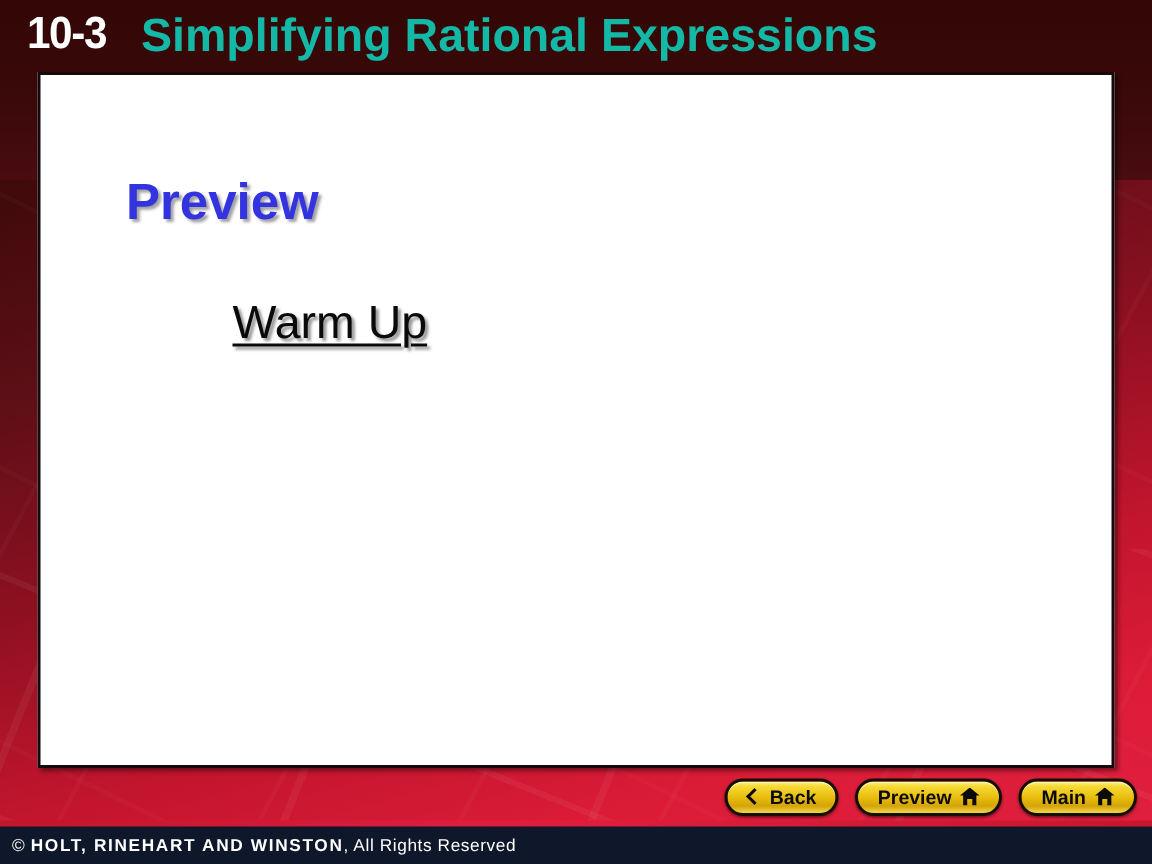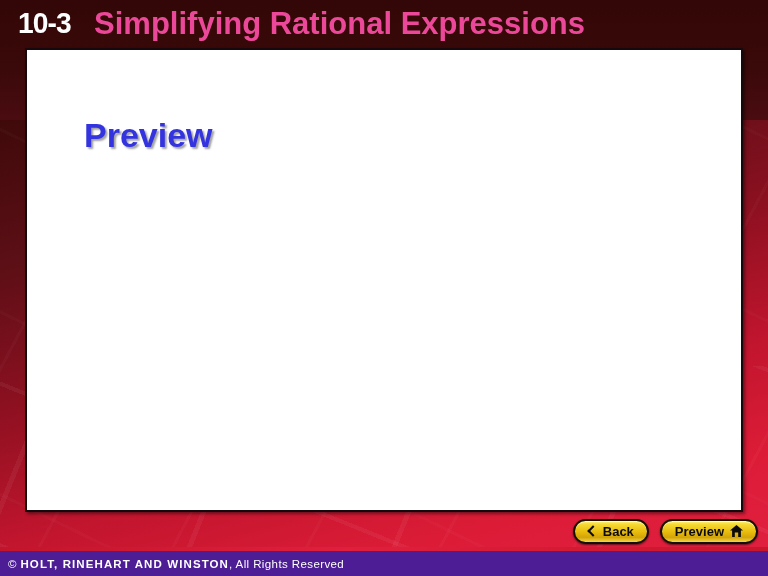--- a/index.html
+++ b/index.html
@@ -98,21 +98,21 @@
     font-weight: bold;
     font-size: 30px;
     letter-spacing: -1px;
     margin-left: 18px;
     line-height: 1;
     transform: scaleX(0.94);
     transform-origin: left center;
     white-space: nowrap;
   }
   .lesson-title {
-    color: #ec4899;
+    color: #14b8a6;
     font-family: "Liberation Sans", sans-serif;
     font-weight: bold;
     font-size: 31px;
     margin-left: 20px;
     line-height: 1;
     white-space: nowrap;
     letter-spacing: 0px;
   }
 
   
@@ -221,21 +221,21 @@
     position: absolute;
     left: 0; top: 547px;
     width: 768px; height: 4px;
     background: linear-gradient(90deg, #c2152c 0%, #e01f3e 45%, #c8162d 100%);
     z-index: 6;
   }
   .footer {
     position: absolute;
     left: 0; top: 551px;
     width: 768px; height: 25px;
-    background: #4c1d95;
+    background: #0f172a;
     z-index: 6;
     display: flex;
     align-items: center;
   }
   .footer-text {
     margin-left: 8px;
     font-family: "Liberation Sans", sans-serif;
     font-size: 11.5px;
     color: #ffffff;
     letter-spacing: 0.4px;
@@ -259,39 +259,46 @@
   <div class="header">
     <div class="lesson-number">10-3</div>
     <div class="lesson-title">Simplifying Rational Expressions</div>
   </div>
 
   <div class="content-panel">
 
     <div class="preview-heading">Preview</div>
 
     <div class="link-list">
+      <div class="link-item">Warm Up</div>
     </div>
 
   </div>
 
   <div class="navbar">
 
     <div class="nav-btn">
       <span class="chev chev-left"></span>
       <span class="label">Back</span>
     </div>
 
 
     <div class="nav-btn">
       <span class="label">Preview</span>
       <svg class="home-icon" viewBox="0 0 13 12">
         <path d="M6.5 0 L13 5.4 L10.9 5.4 L10.9 12 L8.2 12 L8.2 7.6 L4.8 7.6 L4.8 12 L2.1 12 L2.1 5.4 L0 5.4 Z" fill="#0b0b0b"></path>
       </svg>
     </div>
 
+    <div class="nav-btn">
+      <span class="label">Main</span>
+      <svg class="home-icon" viewBox="0 0 13 12">
+        <path d="M6.5 0 L13 5.4 L10.9 5.4 L10.9 12 L8.2 12 L8.2 7.6 L4.8 7.6 L4.8 12 L2.1 12 L2.1 5.4 L0 5.4 Z" fill="#0b0b0b"></path>
+      </svg>
+    </div>
 
   </div>
 
   <div class="footer-rule"></div>
 
   <div class="footer">
     <div class="footer-text"><span>© </span><span class="brand">HOLT, RINEHART AND WINSTON</span><span>, All Rights Reserved</span></div>
   </div>
 
 </div>

